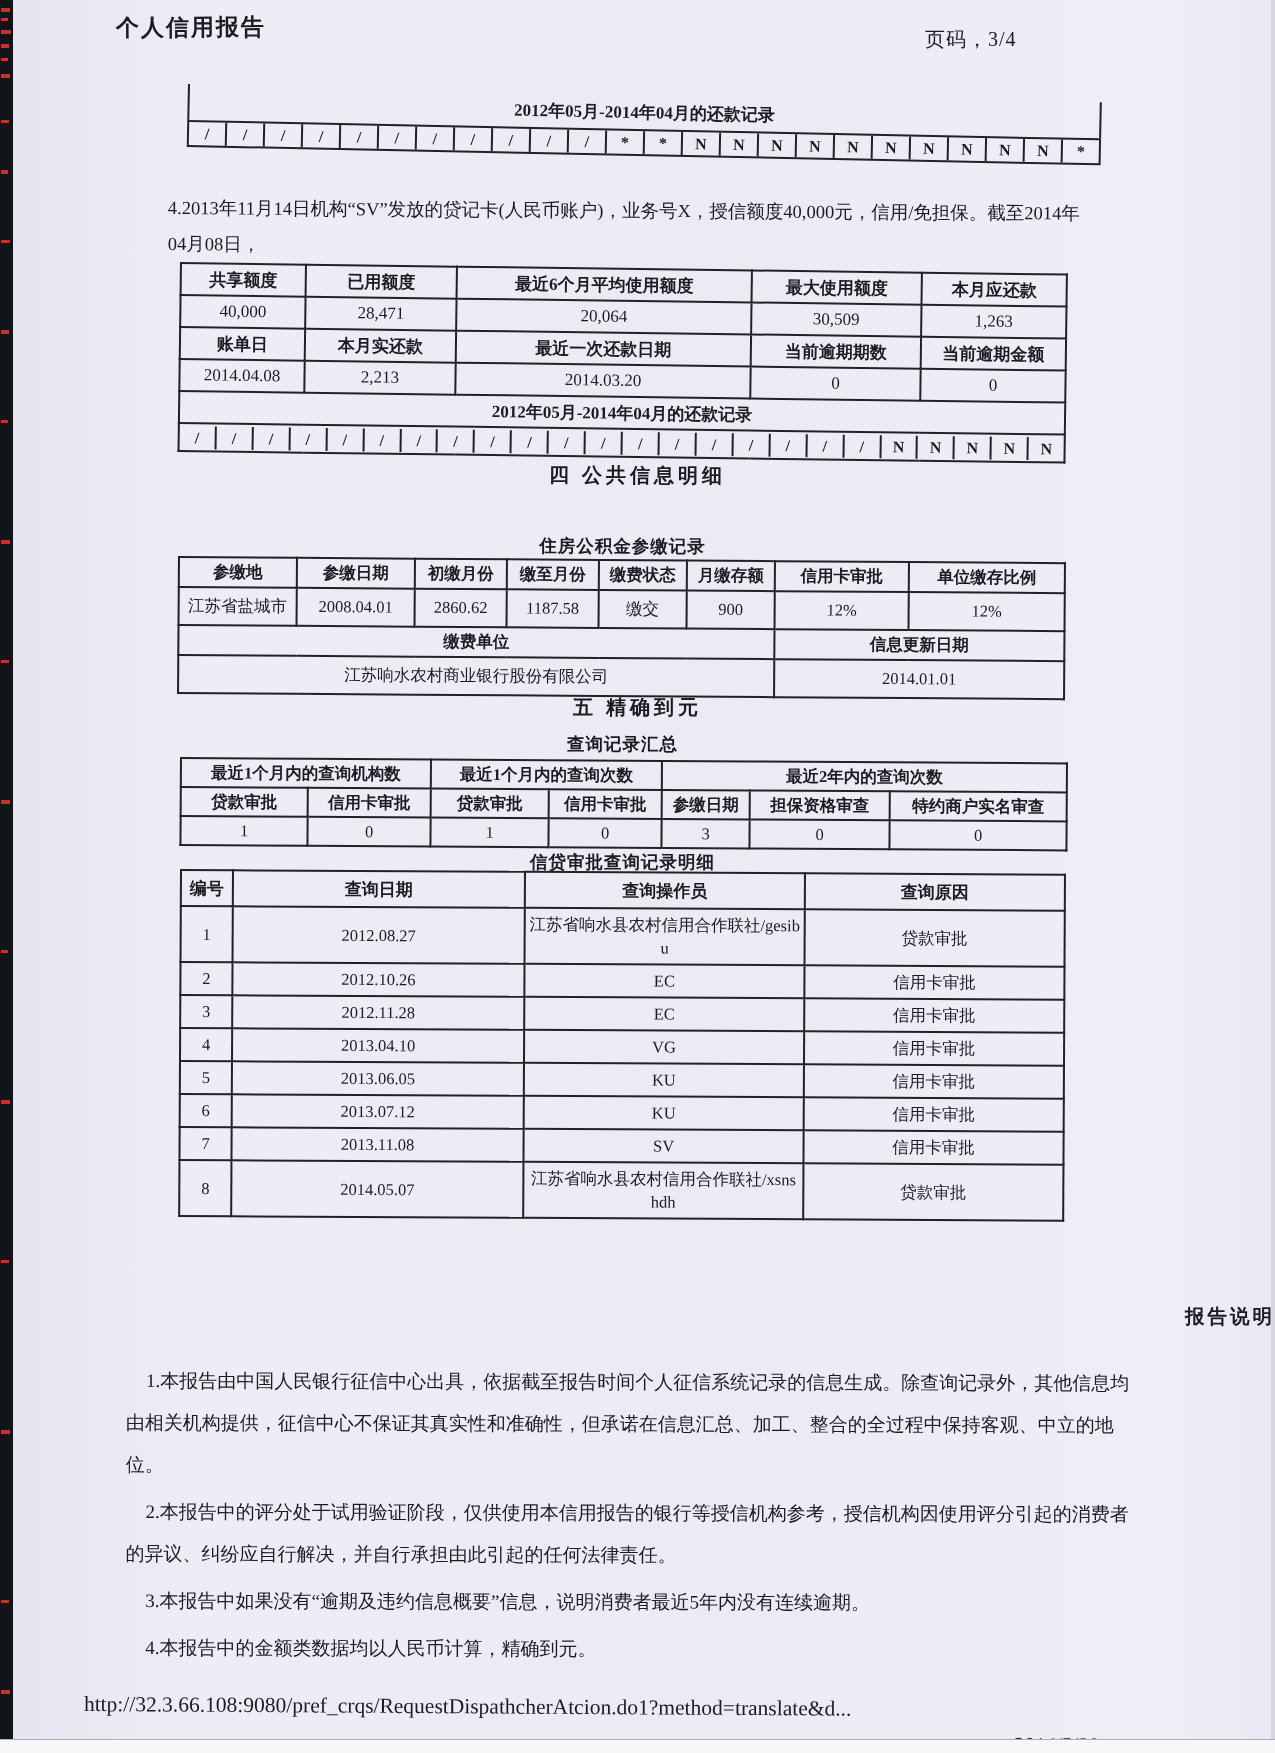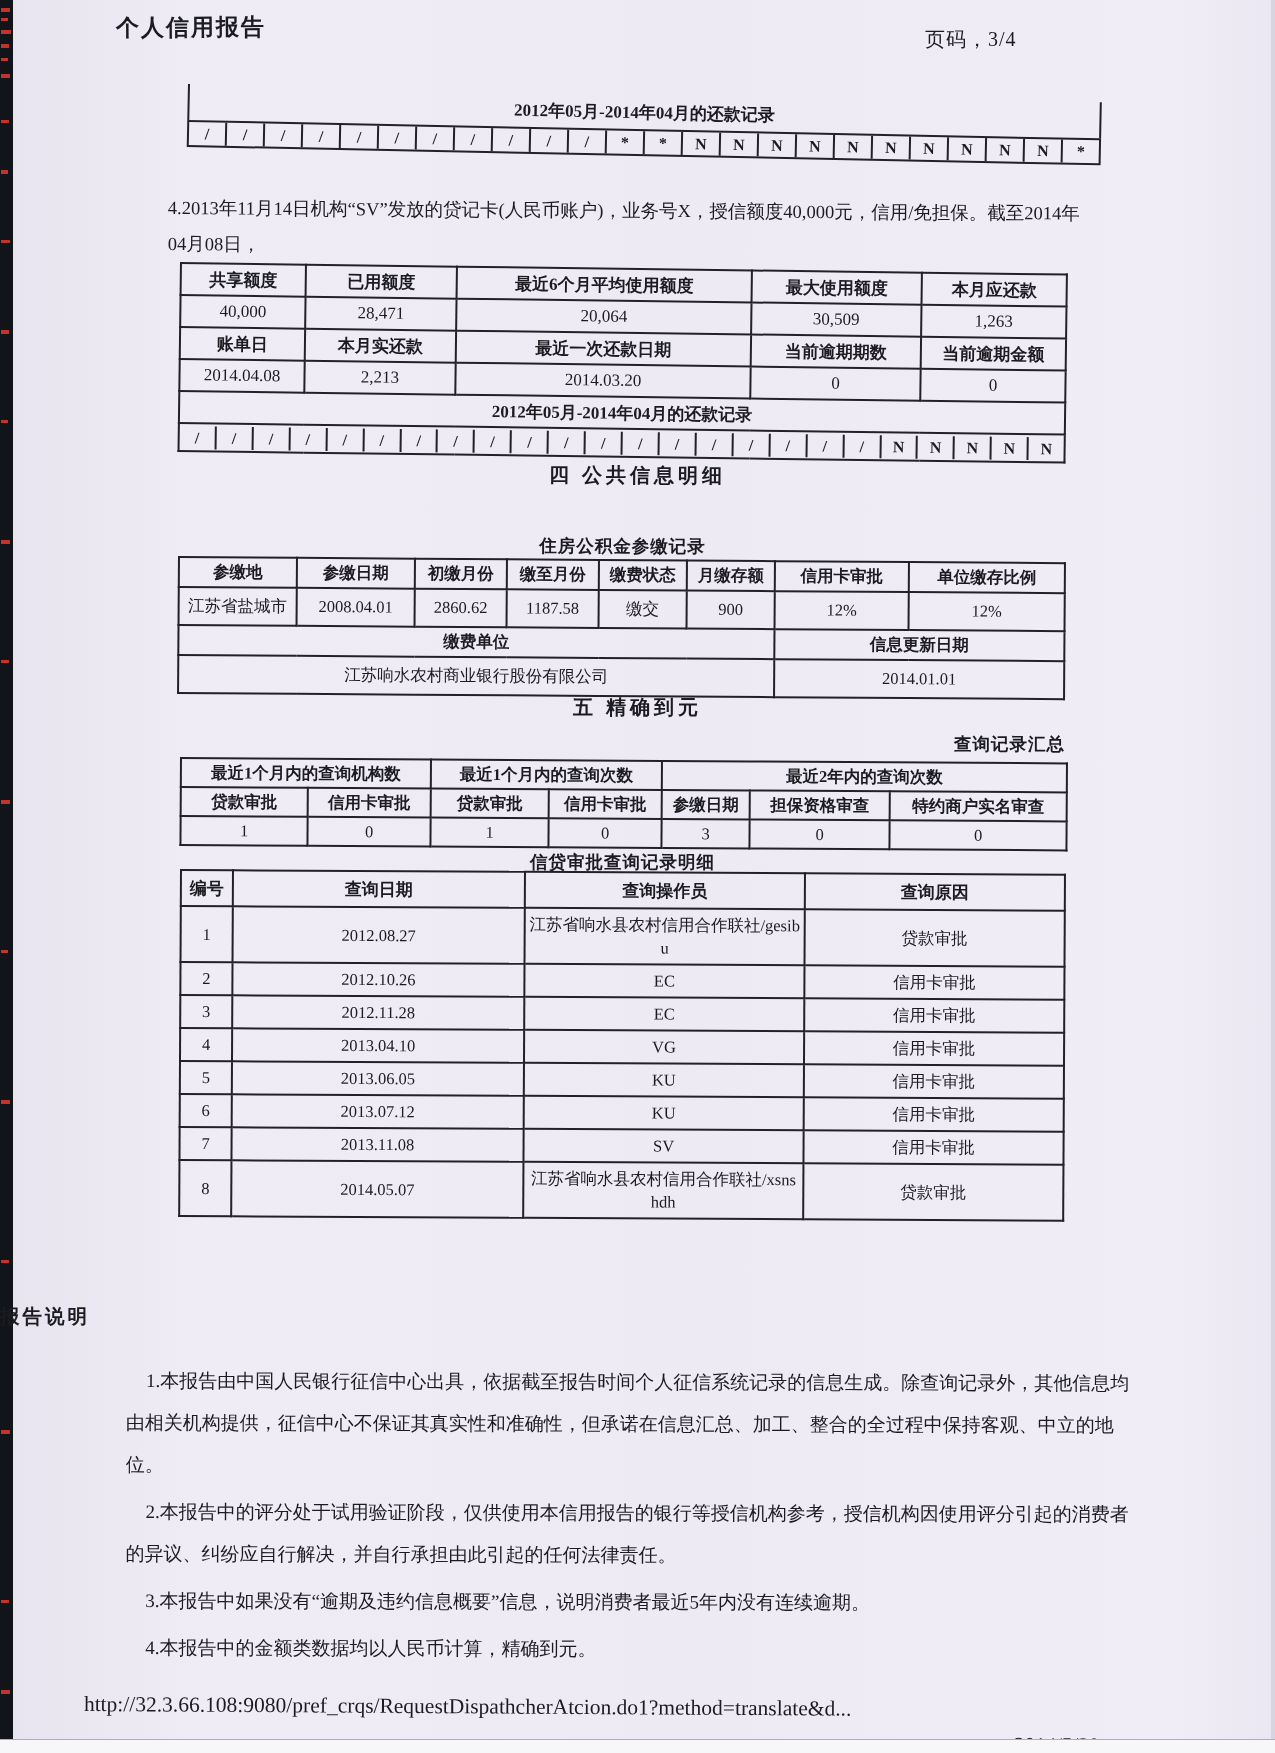--- a/index.html
+++ b/index.html
@@ -40,36 +40,36 @@
 
   .cc-table { position:absolute; left:180px; top:262px; width:886px; transform:rotate(0.75deg); transform-origin:0 0; }
   .cc-table td, .cc-table th { height:26px; }
   .cc-table .strip-td { padding:0; }
 
   .h-section { position:absolute; left:195px; width:885px; text-align:center; font-size:20px; font-weight:bold; letter-spacing:4px; }
   .h-four { top:462px; transform:rotate(0.3deg); }
   .h-five { top:694px; }
   .t-caption { position:absolute; left:180px; width:885px; text-align:center; font-size:17.5px; font-weight:bold; letter-spacing:1px; }
   .cap-housing { top:534px; transform:rotate(0.3deg); }
-  .cap-summary { top:732px;text-align:right; }
+  .cap-summary { top:732px; }
   .cap-detail { top:850px; }
 
   .housing-table { position:absolute; left:178px; top:556px; width:886px; transform:rotate(0.4deg); transform-origin:0 0; }
   .housing-table td, .housing-table th { height:24px; font-size:16.5px; }
   .housing-table .tall { height:32px; }
 
   .summary-table { position:absolute; left:180px; top:757px; width:886px; transform:rotate(0.35deg); transform-origin:0 0; }
   .summary-table td, .summary-table th { height:23px; font-size:16.5px; }
 
   .detail-table { position:absolute; left:180px; top:869px; width:884px; transform:rotate(0.3deg); transform-origin:0 0; }
   .detail-table th { height:30px; }
   .detail-table td { padding:4px 3px; font-size:16.5px; line-height:23px; }
   .detail-table td.dc2 { word-break:break-all; }
 
-  .notes-heading { position:absolute; left:0; top:1303px; width:1275px; text-align:left; font-size:19.5px; font-weight:bold; letter-spacing:3px; }
+  .notes-heading { position:absolute; left:0; top:1303px; width:1275px; text-align:right; font-size:19.5px; font-weight:bold; letter-spacing:3px; }
   .notes { position:absolute; left:126px; top:1360px; width:1018px; transform:rotate(0.15deg); transform-origin:0 0; }
   .notes p { margin:0 0 5px; text-indent:20px; font-size:19px; line-height:42px; }
 
   .footer-url { position:absolute; left:84px; top:1692px; font-size:21.5px; transform:rotate(0.35deg); transform-origin:0 0; white-space:nowrap; }
   .footer-date { position:absolute; left:1014px; top:1697px; font-size:21px; transform:rotate(0.35deg);margin-top:36px; }
 </style>
 </head>
 <body>
 
 <div class="edge-left"></div>

